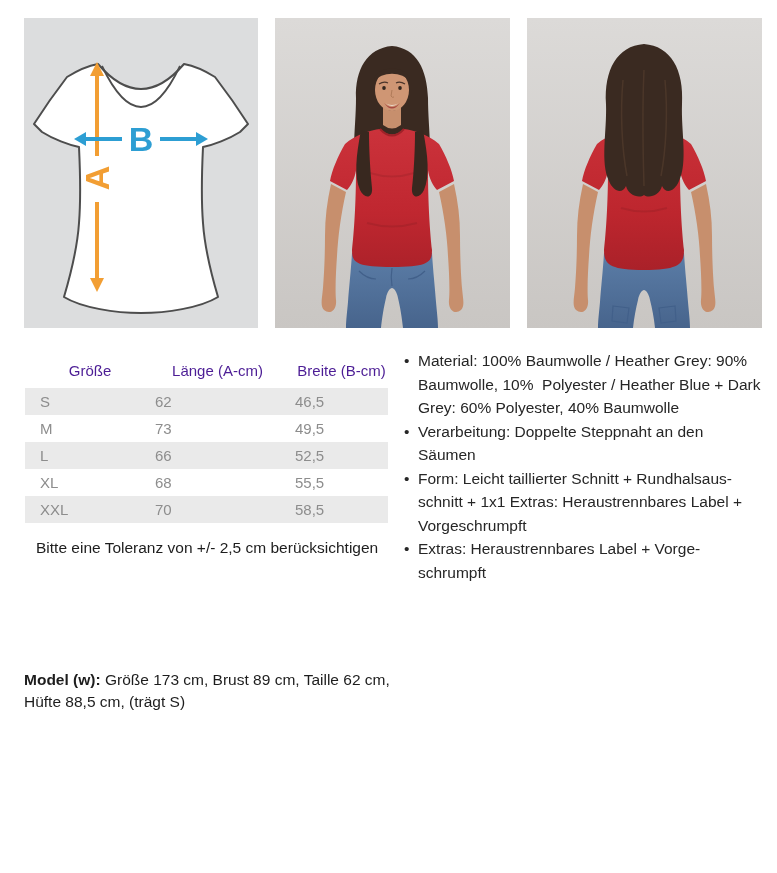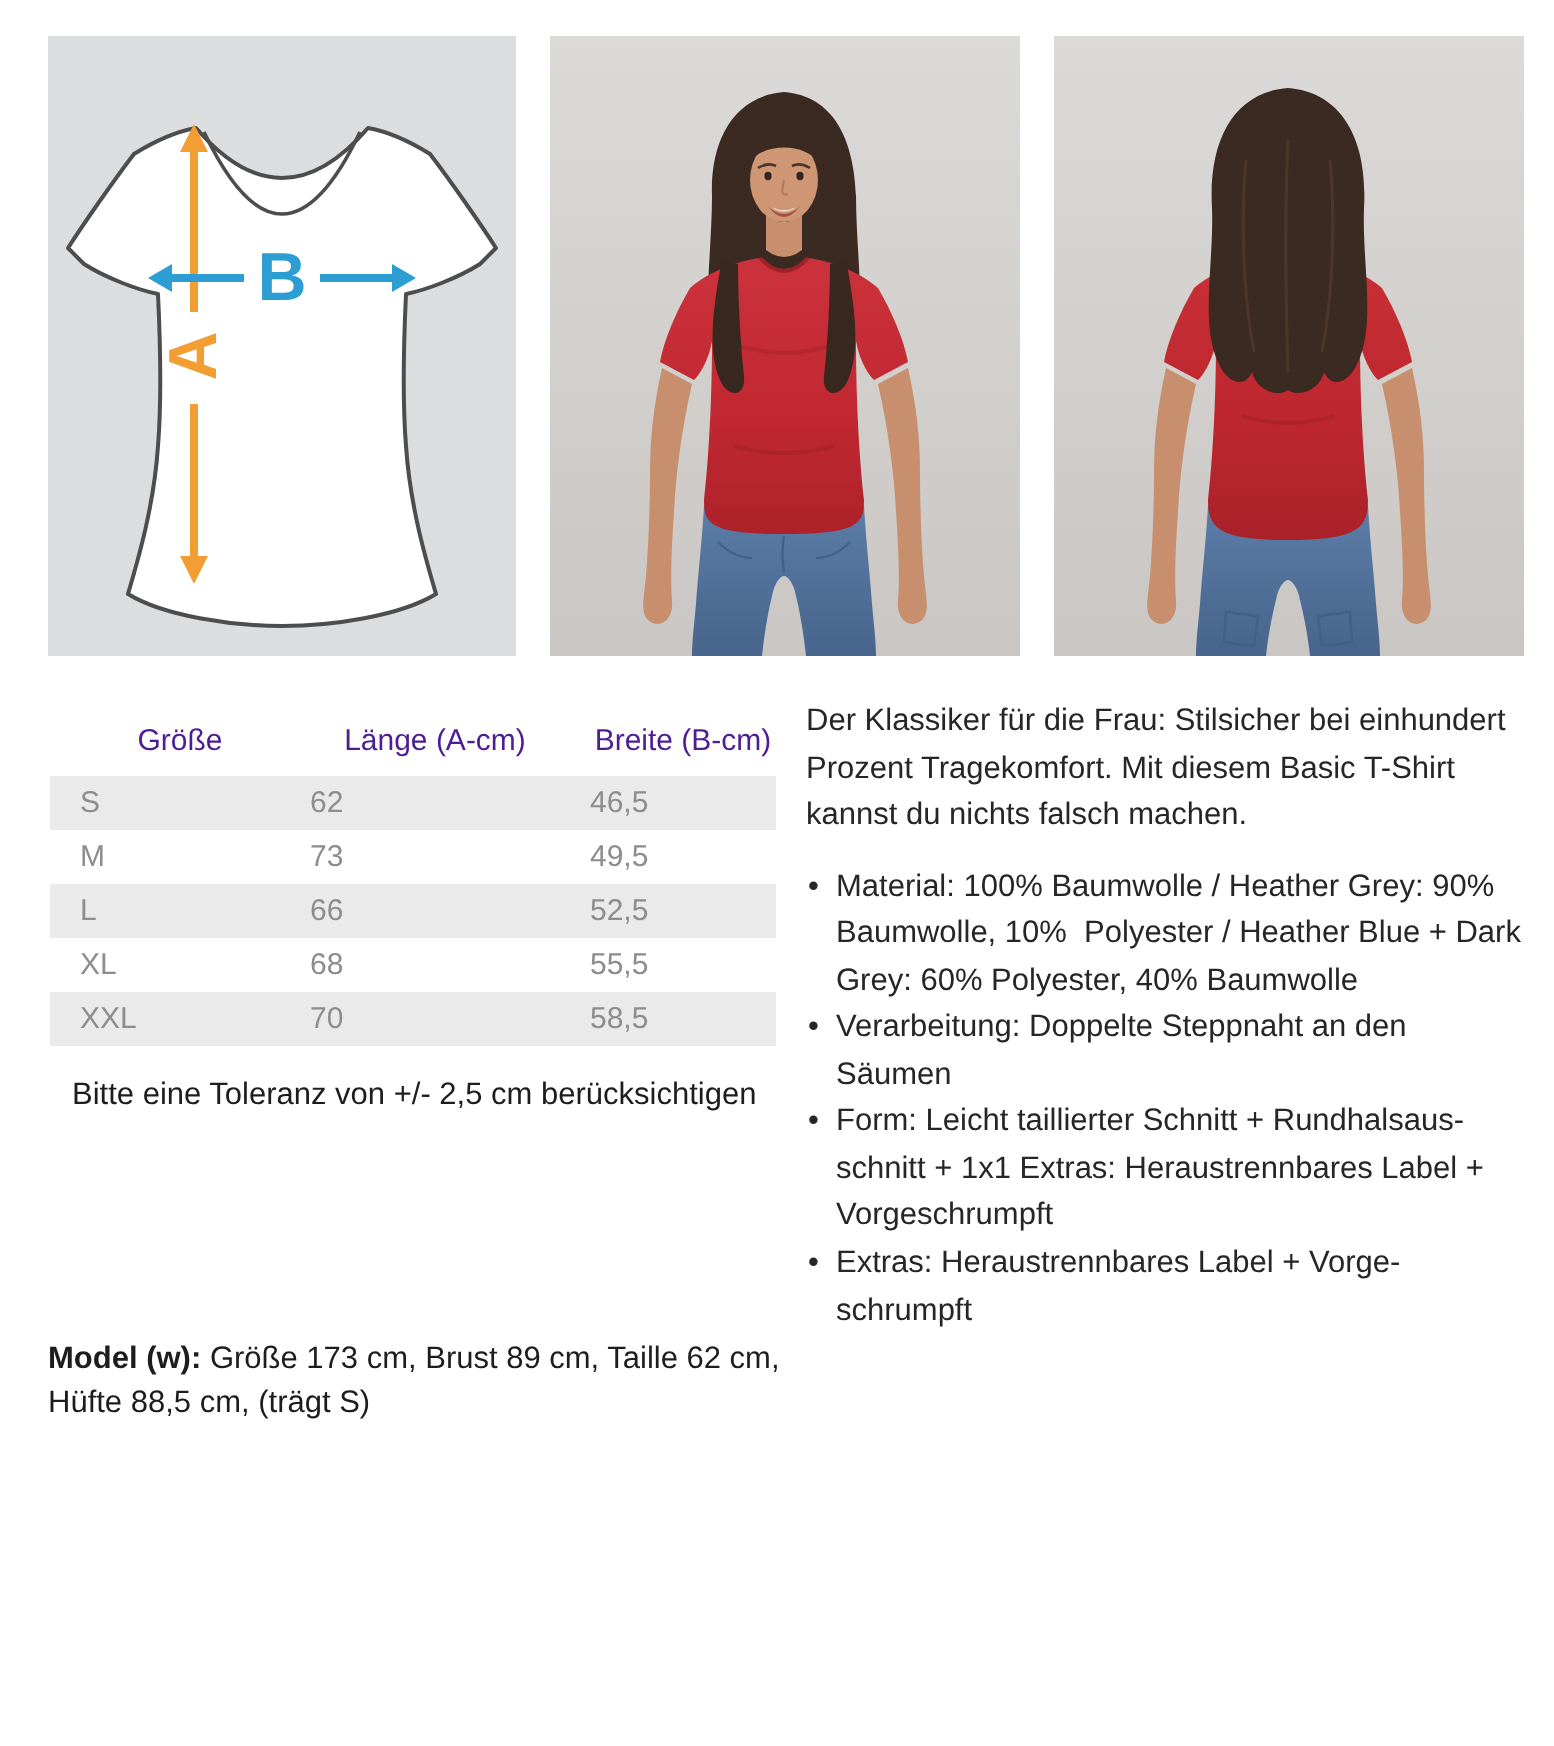--- a/index.html
+++ b/index.html
@@ -214,20 +214,19 @@
         <td>58,5</td>
       </tr>
     </tbody>
 </table>
 
 <p id="tolerance-note">Bitte eine Toleranz von +/- 2,5 cm berücksichtigen</p>
 
 <p id="model-info"><strong>Model (w):</strong> <span>Größe 173 cm, Brust 89 cm, Taille 62 cm, Hüfte 88,5 cm, (trägt S)</span></p>
 
 <div id="description">
-  <p>Der Klassiker für die Frau: Stilsicher bei einhun­dert Prozent Tragekomfort. Mit diesem Basic T-Shirt kannst du nichts falsch machen.</p>
   <ul>
       <li>Material: 100% Baumwolle / Heather Grey: 90% Baumwolle, 10%&nbsp; Polyester / Heather Blue + Dark Grey: 60% Polyester, 40% Baum­wolle</li>
       <li>Verarbeitung: Doppelte Steppnaht an den Säumen</li>
       <li>Form: Leicht taillierter Schnitt + Rundhalsaus­schnitt + 1x1 Extras: Heraustrennbares Label + Vorgeschrumpft</li>
       <li>Extras: Heraustrennbares Label + Vorge­schrumpft</li>
     </ul>
 </div>
 
 </body></html>

